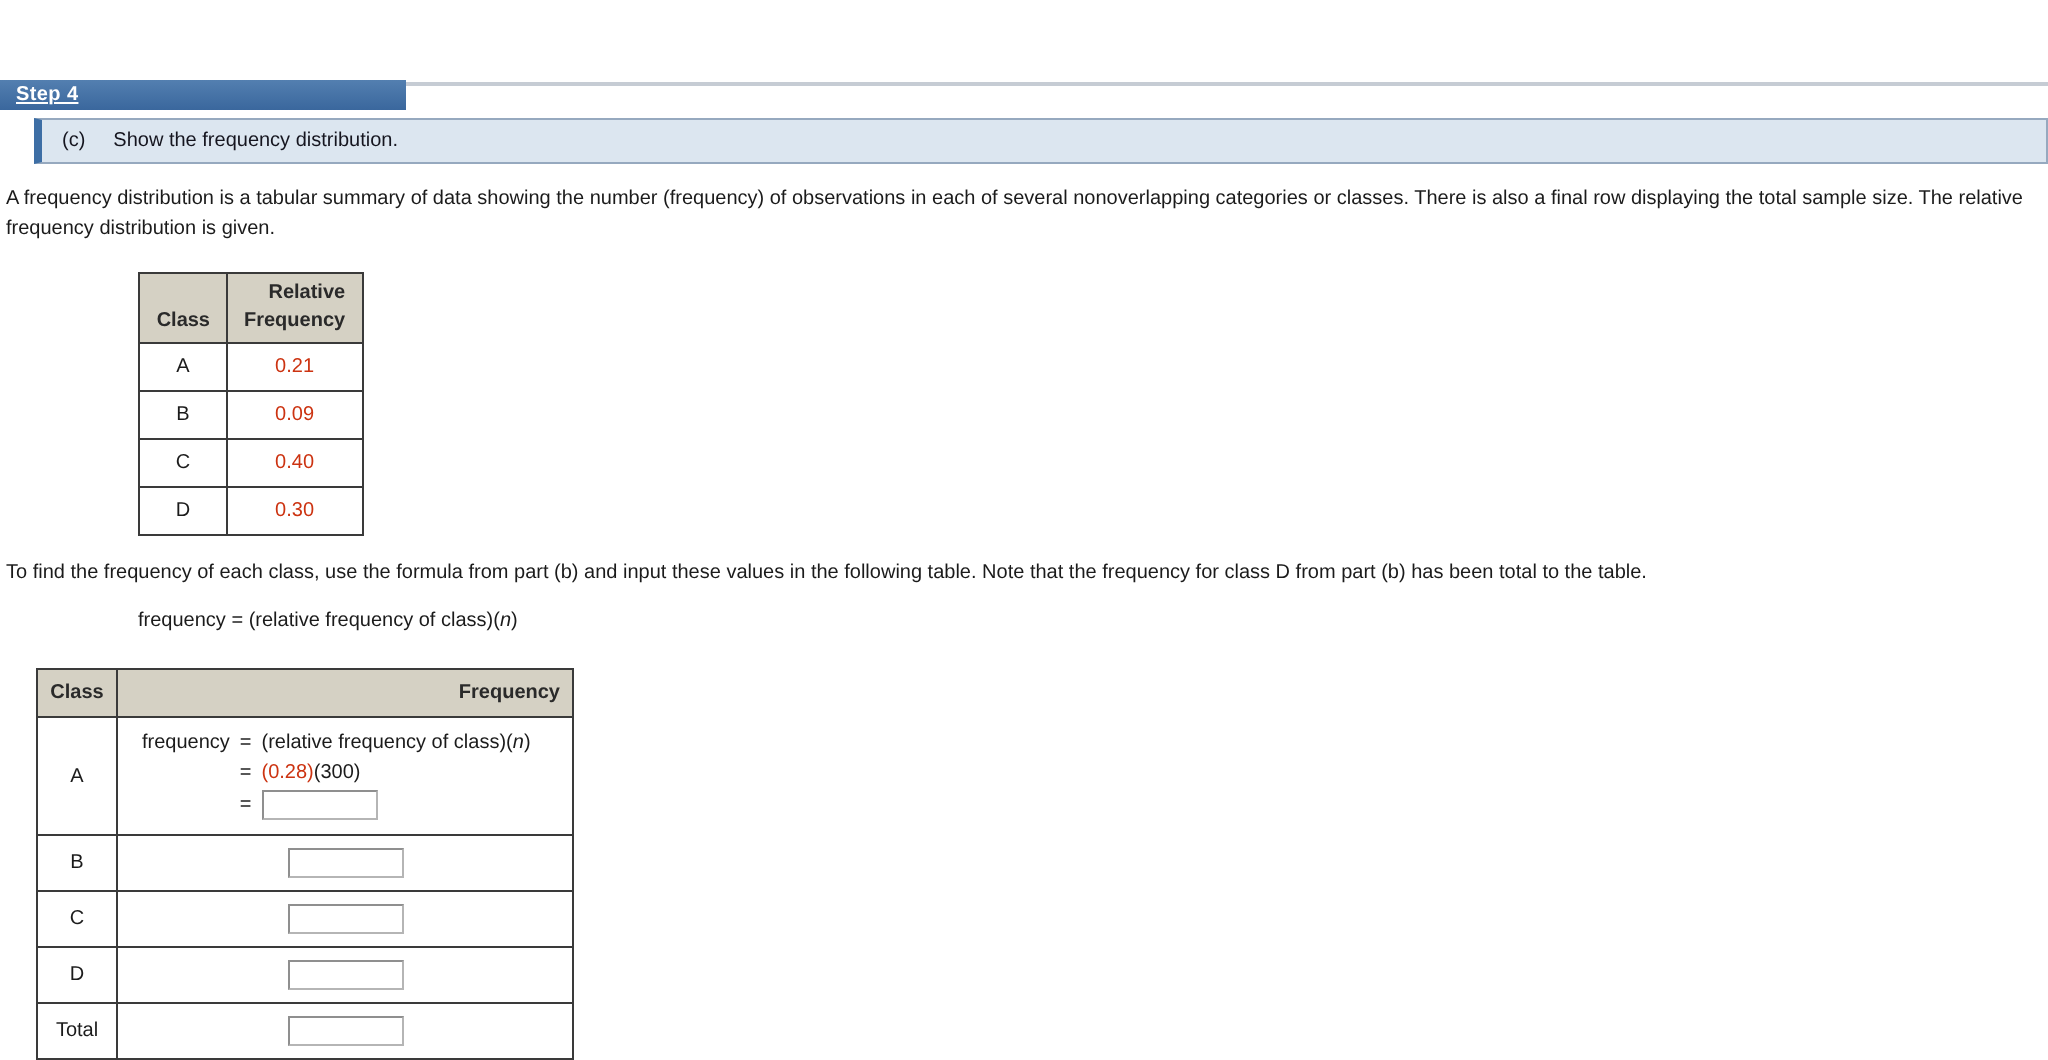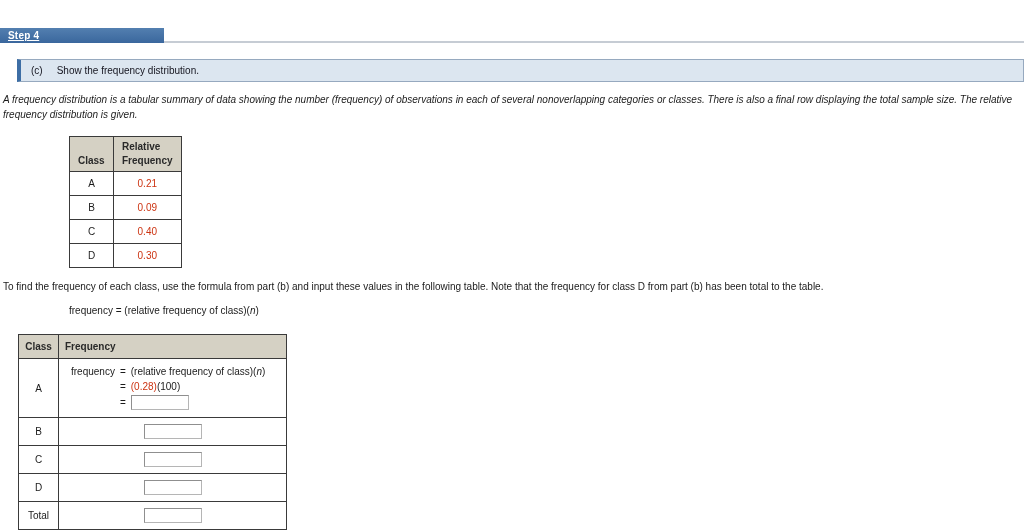--- a/index.html
+++ b/index.html
@@ -11,44 +11,44 @@
     font-size: 10px;
     color: #1b1b1b;
     overflow: hidden;
   }
 
   
   .step-header { position: relative; margin-top: 28px; height: 15px; }
   .step-rule { position: absolute; left: 0; right: 0; bottom: 0; height: 2px;
                background: #c6ccd4; }
   .step-tab {
-    position: absolute; left: 0; top: 0; width: 164px; height: 15px;
+    position: absolute; left: 0; top: 12px; width: 203px; height: 15px;
     background: linear-gradient(#537fb0, #3a679d);
     color: #ffffff; font-weight: bold; line-height: 15px;
     padding-left: 8px; letter-spacing: 0.2px; text-decoration: underline;
   }
 
   
   .callout {
     margin: 16px 0 0 17px;
     background: #dce6f0;
     border: 1px solid #96a9bf;
     border-left: 4px solid #3d6ea5;
     padding: 5px 25px 5px 10px;
     color: #15151f;
   }
   .callout .part { margin-right: 14px; }
 
-  .para { margin: 10px 2px 0 3px; line-height: 15px; font-style: italic; }
+  .para { margin: 10px 2px 0 3px; line-height: 15px; }
   .para2 { margin: 12px 2px 0 3px; line-height: 14px; }
 
   table { border-collapse: collapse; }
   th, td { border: 1px solid #3a3a3a; }
   th {
-    background: #d5d1c4; font-weight: bold; text-align: left;
+    background: #d5d1c4; font-weight: bold; text-align: right;
     color: #2a2a2a;
   }
   .pre { white-space: pre-line; }
   .red { color: #cc3311; }
   .var { font-style: italic; }
 
   
   .rf-table { margin: 14px 0 0 69px; }
   .rf-table th { padding: 3px 8px; line-height: 14px; vertical-align: bottom; }
   .rf-table td { text-align: center; height: 24px; }
@@ -141,21 +141,21 @@
     <tr>
       <td class="ft-class-col">A</td>
       <td class="work-cell">
         <div class="work">
           <span>frequency</span>
           <span>=</span>
           <span><span>(relative frequency of class)(</span><span class="var">n</span><span>)</span></span>
 
           <span></span>
           <span>=</span>
-          <span><span class="red">(0.28)</span><span>(100)</span></span>
+          <span><span class="red">(0.28)</span><span>(300)</span></span>
 
           <span></span>
           <span>=</span>
           <span><input type="text" class="answer" value="" style=""></span>
         </div>
       </td>
     </tr>
     <tr>
       <td class="ft-class-col">B</td>
       <td class="answer-cell"><input type="text" class="answer" value="" style=""></td>

